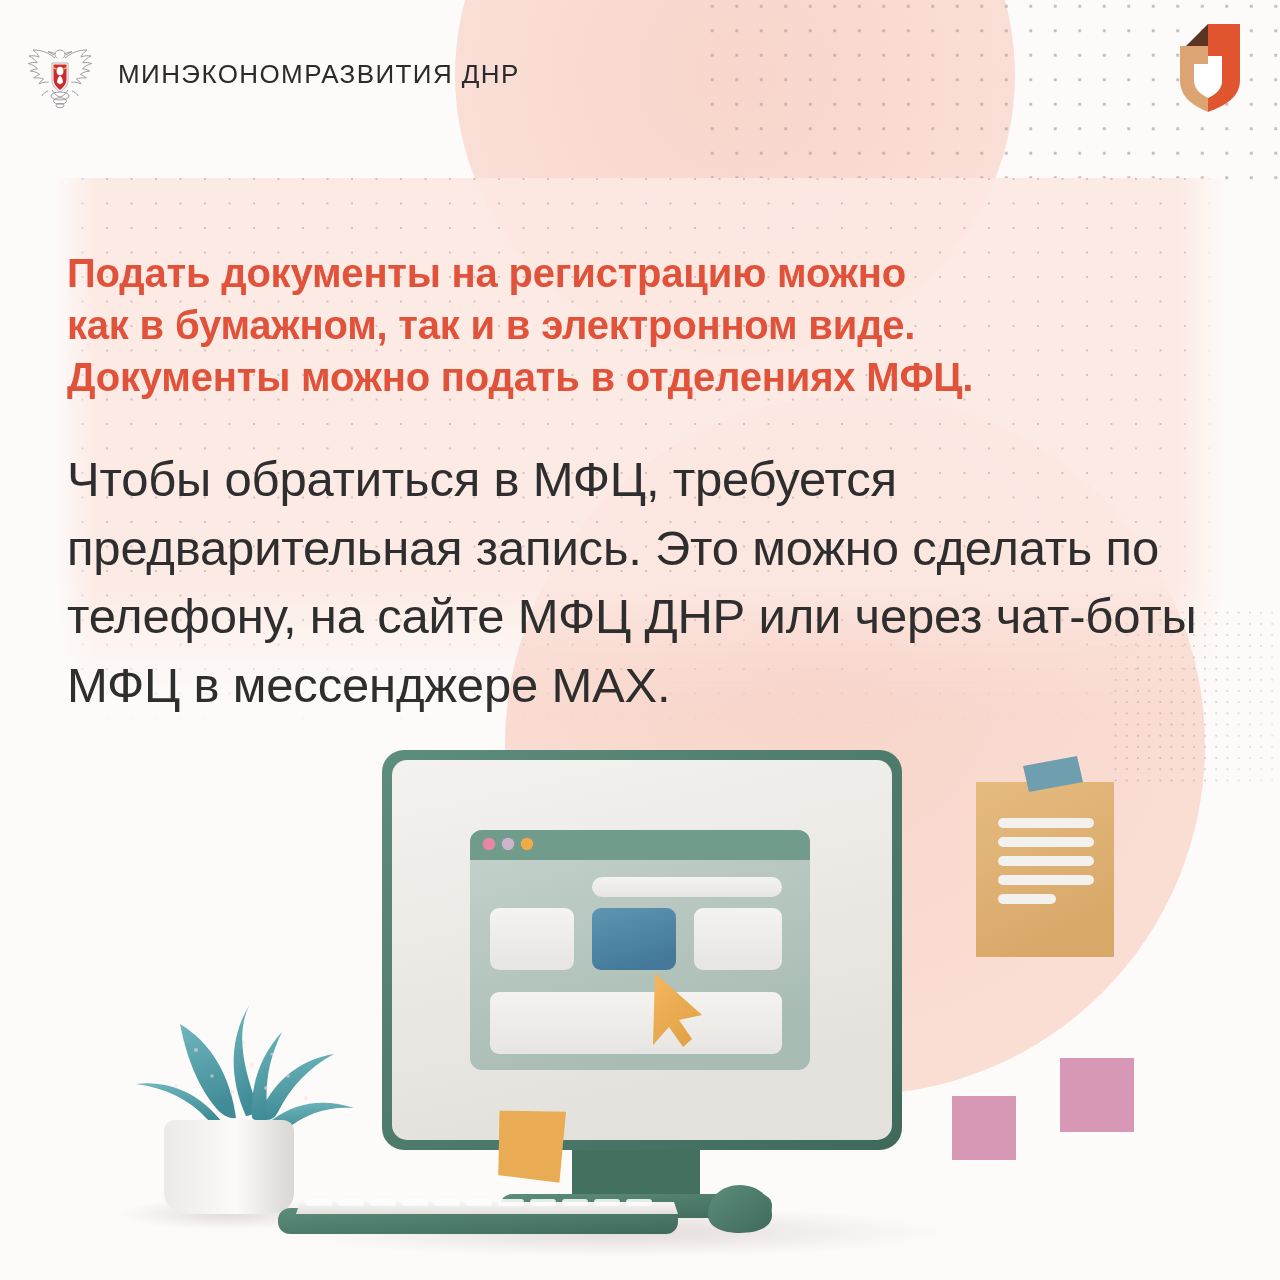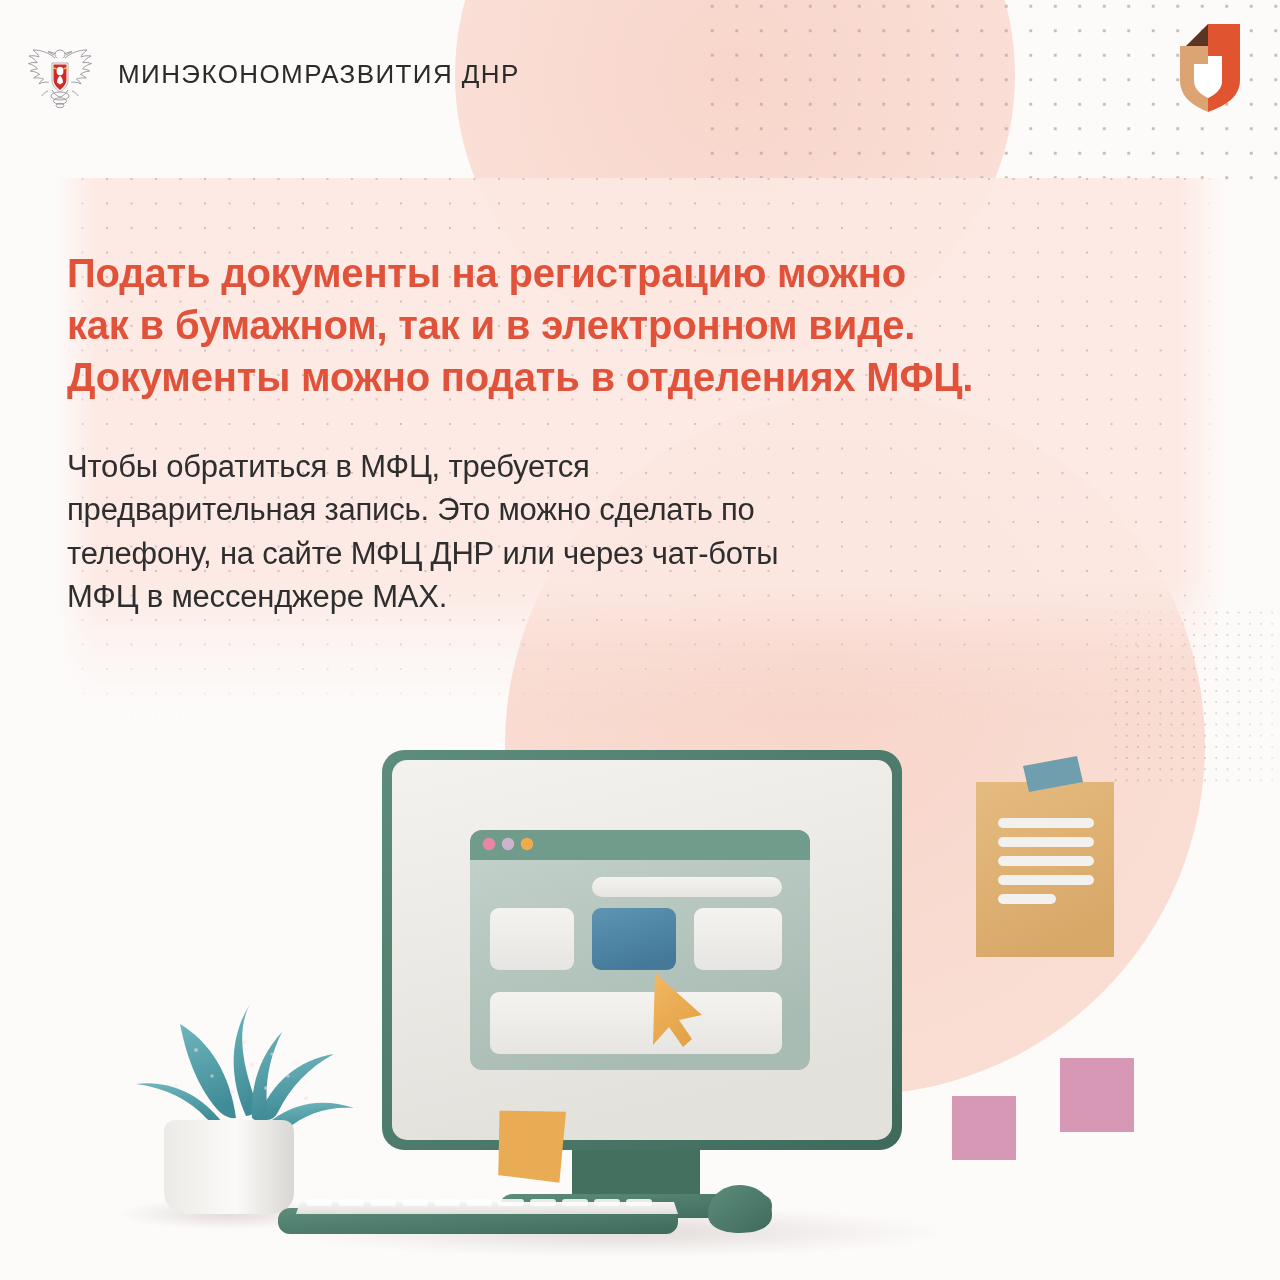--- a/index.html
+++ b/index.html
@@ -81,21 +81,21 @@
     padding:25px 12px 0 10px;
   }
   #headline{
     color:#e1523a;
     font-size:40px; font-weight:bold; line-height:1.30;
     letter-spacing:-.2px; white-space:pre-line;margin-top:44px;
   }
   #body-text{
     margin-top:42px;
     color:#2e2e2e;
-    font-size:31px; font-weight:400; line-height:1.40;
+    font-size:49px; font-weight:400; line-height:1.40;
     letter-spacing:-.2px; white-space:pre-line;
   }
 
   
   #illustration{ position:absolute; left:0; top:720px; width:1280px; height:560px; z-index:3; }
 </style>
 </head>
 <body>
 
 <div id="bg-layer">

